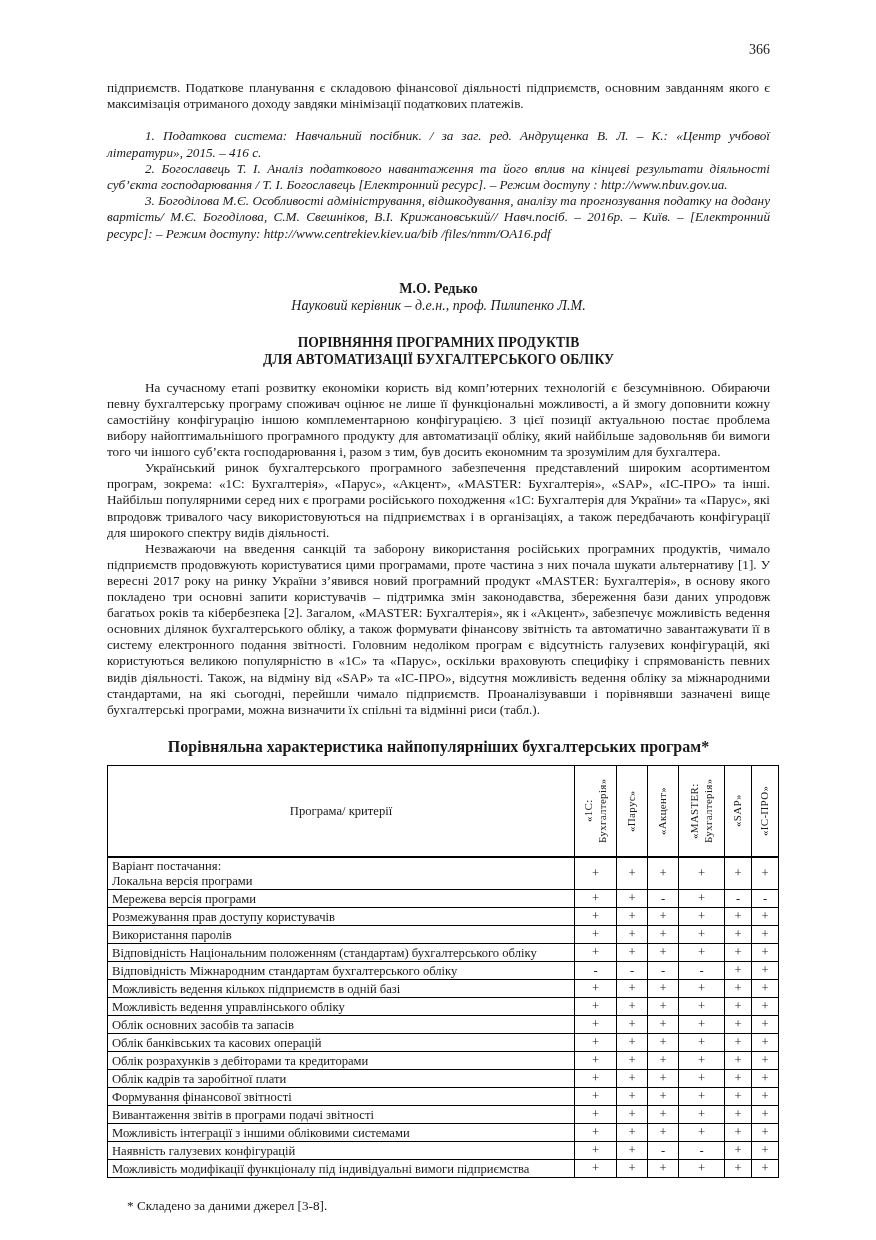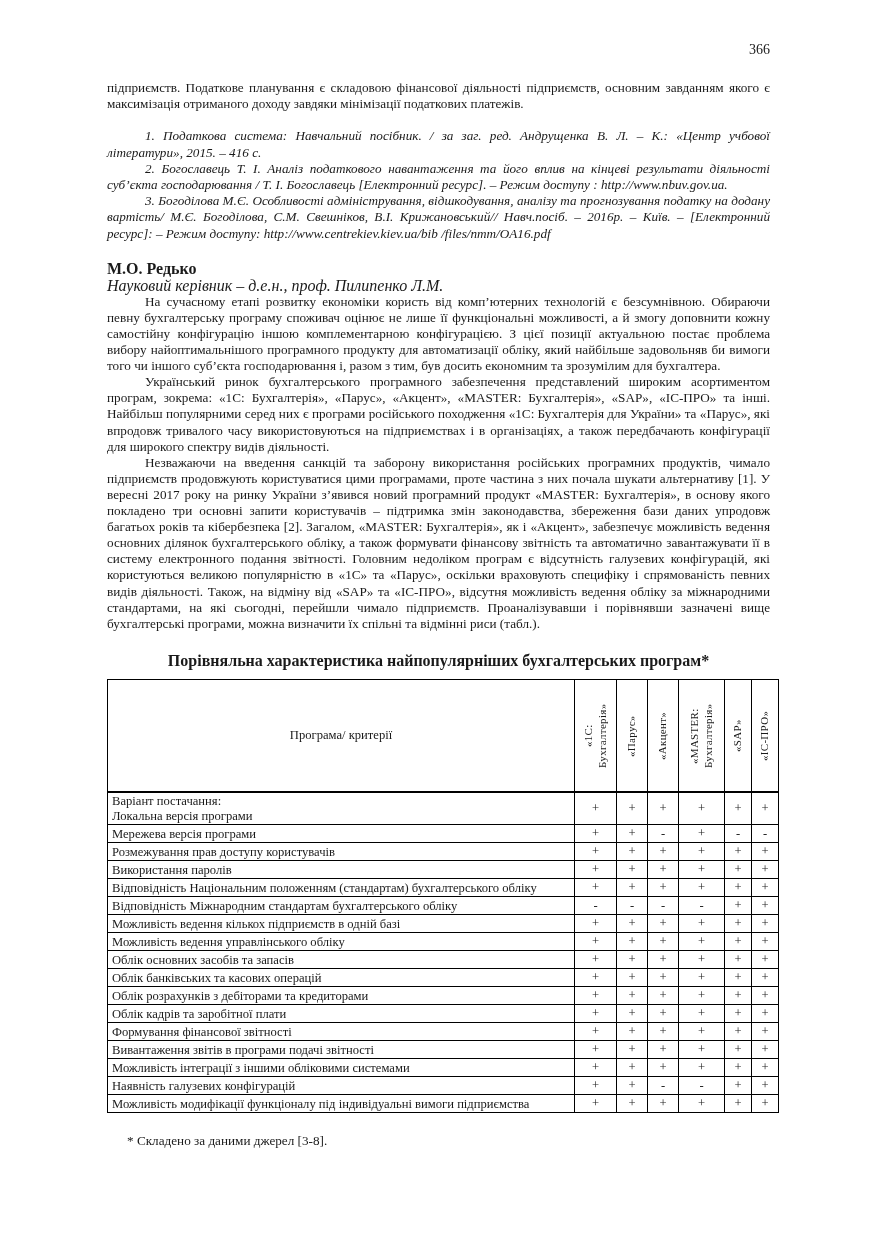--- a/index.html
+++ b/index.html
@@ -25,33 +25,33 @@
     text-align: justify;
   }
   .references { margin-top: 16px; }
   .ref {
     font-size: 13.2px; line-height: 16.2px;
     font-style: italic;
     text-align: justify;
     text-indent: 38px;
   }
   .author-block {
-    margin-top: 18px;
-    text-align: left;
-    font-size: 16px; line-height: 17px;
+    margin-top: 38px;
+    text-align: center;
+    font-size: 14px; line-height: 17px;
   }
   .author-name { font-weight: bold; }
   .supervisor { font-style: italic; }
   .article-title {
     margin-top: 20px;
     text-align: center;
     font-weight: bold;
     font-size: 13.6px; line-height: 17px;
   }
-  .article-body { }
+  .article-body { margin-top: 12px; }
   .body-par {
     font-size: 13.2px; line-height: 16.1px;
     text-align: justify;
     text-indent: 38px;
   }
   .table-title {
     margin-top: 20px;
     text-align: center;
     font-weight: bold;
     font-size: 16px;
@@ -65,21 +65,21 @@
   }
   table.cmp th, table.cmp td {
     border: 1px solid #000;
     font-weight: normal;
   }
   thead th { border-bottom: 2.5px solid #000 !important; }
   .crit-th {
     width: 467px;
     text-align: center;
     font-size: 12.6px;
-    height: 113px;
+    height: 92px;
   }
   .prog-th { vertical-align: middle; padding: 3px 0; }
   .prog-col-0 { width: 42px; }
   .prog-col-1 { width: 31px; }
   .prog-col-2 { width: 31px; }
   .prog-col-3 { width: 46px; }
   .prog-col-4 { width: 27px; }
   .prog-col-5 { width: 27px; }
   .vert {
     writing-mode: vertical-rl;
@@ -121,20 +121,24 @@
       <p class="ref">1. Податкова система: Навчальний посібник. / за заг. ред. Андрущенка В. Л. – К.: «Центр учбової літератури», 2015. – 416 с.</p>
       <p class="ref">2. Богославець Т. І. Аналіз податкового навантаження та його вплив на кінцеві результати діяльності суб’єкта господарювання / Т. І. Богославець [Електронний ресурс]. – Режим доступу : http://www.nbuv.gov.ua.</p>
       <p class="ref">3. Богоділова М.Є. Особливості адміністрування, відшкодування, аналізу та прогнозування податку на додану вартість/ М.Є. Богоділова, С.М. Свешніков, В.І. Крижановський// Навч.посіб. – 2016р. – Київ. – [Електронний ресурс]: – Режим доступу: http://www.centrekiev.kiev.ua/bib /files/nmm/OA16.pdf</p>
     </div>
 
   <div class="author-block">
     <div class="author-name">М.О. Редько</div>
     <div class="supervisor">Науковий керівник – д.е.н., проф.  Пилипенко Л.М.</div>
   </div>
 
+  <div class="article-title">
+    <div>ПОРІВНЯННЯ ПРОГРАМНИХ ПРОДУКТІВ</div>
+    <div>ДЛЯ АВТОМАТИЗАЦІЇ БУХГАЛТЕРСЬКОГО ОБЛІКУ</div>
+  </div>
 
   <div class="article-body">
       <p class="body-par">На сучасному етапі розвитку економіки користь від комп’ютерних технологій є безсумнівною. Обираючи певну бухгалтерську програму споживач оцінює не лише її функціональні можливості, а й змогу доповнити кожну самостійну конфігурацію іншою комплементарною конфігурацією. З цієї позиції актуальною постає проблема вибору найоптимальнішого програмного продукту для автоматизації обліку, який найбільше задовольняв би вимоги того чи іншого суб’єкта господарювання і, разом з тим, був досить економним та зрозумілим для бухгалтера.</p>
       <p class="body-par">Український ринок бухгалтерського програмного забезпечення представлений широким асортиментом програм, зокрема: «1С: Бухгалтерія», «Парус», «Акцент», «MASTER: Бухгалтерія», «SAP», «ІС-ПРО» та інші. Найбільш популярними серед них є програми російського походження «1С: Бухгалтерія для України» та «Парус», які впродовж тривалого часу використовуються на підприємствах і в організаціях, а також передбачають конфігурації для широкого спектру видів діяльності.</p>
       <p class="body-par">Незважаючи на введення санкцій та заборону використання російських програмних продуктів, чимало підприємств продовжують користуватися цими програмами, проте частина з них почала шукати альтернативу [1]. У вересні 2017 року на ринку України з’явився новий програмний продукт «MASTER: Бухгалтерія», в основу якого покладено три основні запити користувачів – підтримка змін законодавства, збереження бази даних упродовж багатьох років та кібербезпека [2]. Загалом, «MASTER: Бухгалтерія», як і «Акцент», забезпечує можливість ведення основних ділянок бухгалтерського обліку, а також формувати фінансову звітність та автоматично завантажувати її в систему електронного подання звітності. Головним недоліком програм є відсутність галузевих конфігурацій, які користуються великою популярністю в «1С» та «Парус», оскільки враховують специфіку і спрямованість певних видів діяльності. Також, на відміну від «SAP» та «ІС-ПРО», відсутня можливість ведення обліку за міжнародними стандартами, на які сьогодні, перейшли чимало підприємств. Проаналізувавши і порівнявши зазначені вище бухгалтерські програми, можна визначити їх спільні та відмінні риси (табл.).</p>
     </div>
 
   <div class="table-title">Порівняльна характеристика найпопулярніших бухгалтерських програм*</div>
 
   <table class="cmp">

